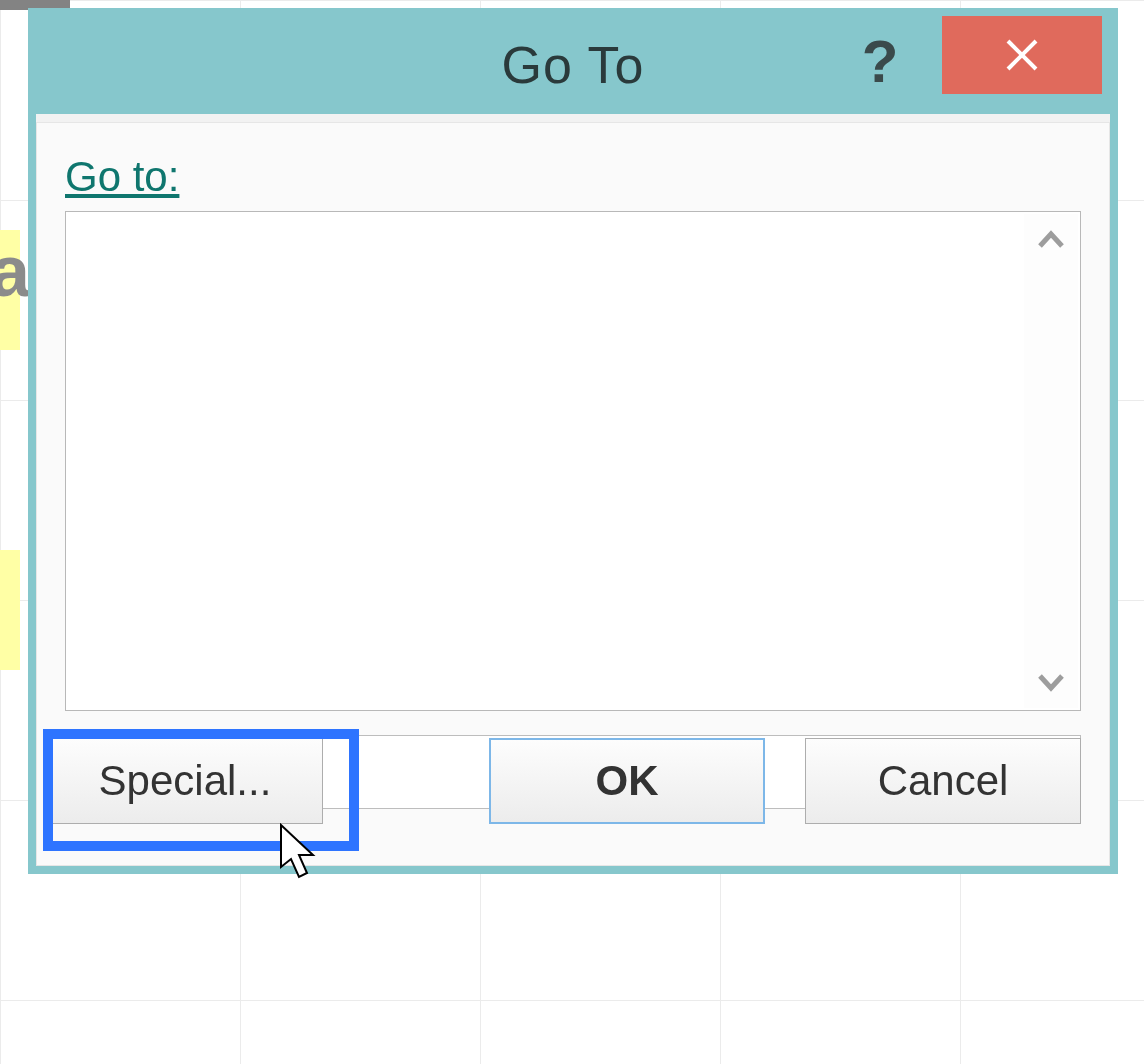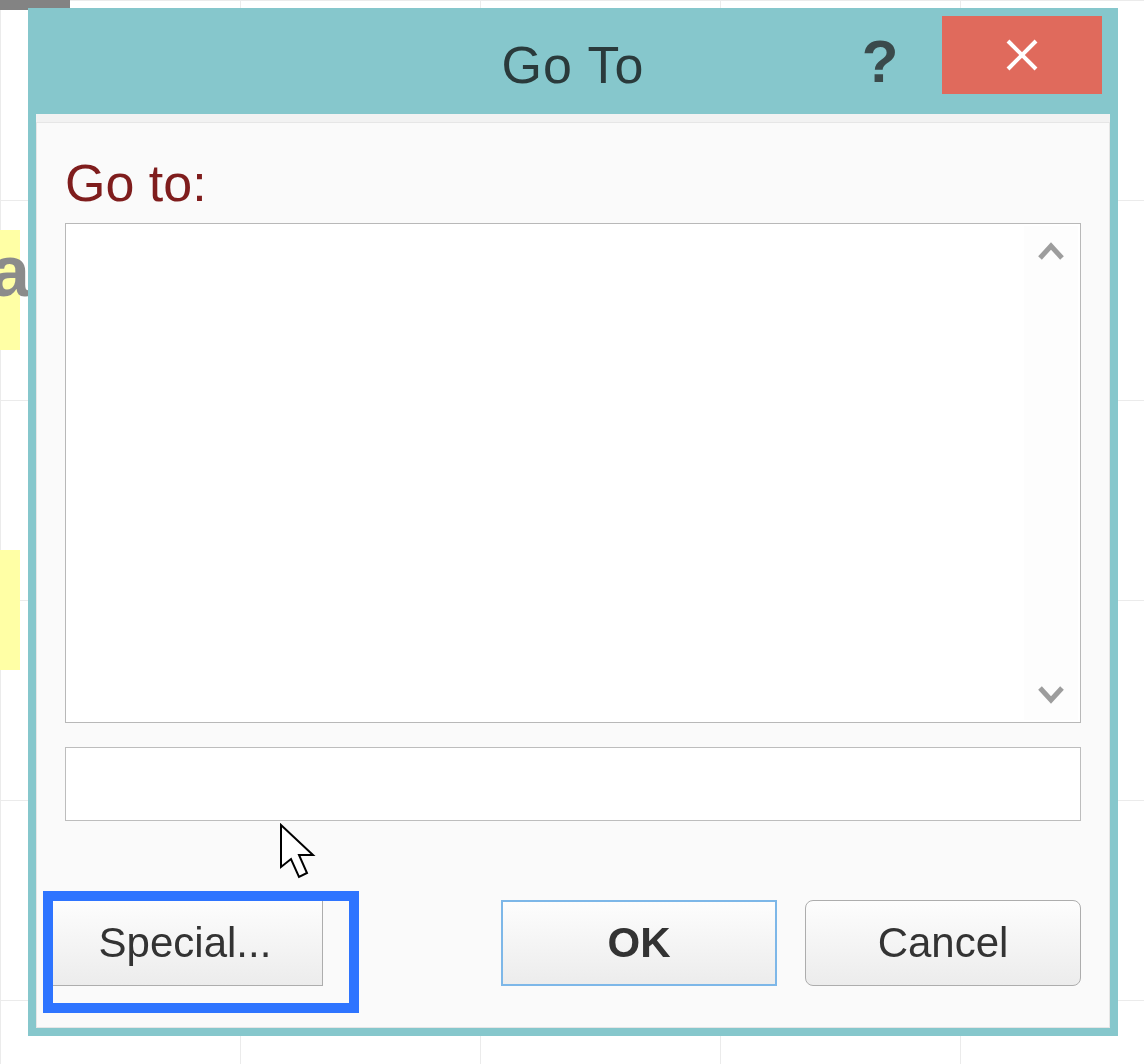--- a/index.html
+++ b/index.html
@@ -31,21 +31,21 @@
     background: #0a0a0a;
   }
   .grid-bg .letter {
     position: absolute; left: -10px; top: 230px;
     font-size: 72px; font-weight: 700; color: #1a1a1a;
   }
 
   .dialog {
     position: absolute;
     left: 28px; top: 8px;
-    width: 1090px; height: 1028px;
+    width: 1090px; height: 866px;
     border: 8px solid #86c7cc;
     background: #f2f2f2;
   }
   .titlebar {
     height: 98px;
     background: #86c7cc;
     display: flex;
     align-items: center;
     position: relative;
   }
@@ -76,23 +76,24 @@
 
   .body {
     position: absolute;
     left: 0; right: 0; top: 106px; bottom: 0;
     background: #fafafa;
     border: 1px solid #e6e6e6;
     padding: 30px 28px 0 28px;
   }
 
   .lbl {
-    font-size: 52px;
-    color: #7f1d1d;
+    font-size: 42px;
+    color: #0f766e;
     margin-bottom: 10px;
+    text-decoration: underline;
   }
   .underline-first::first-letter { text-decoration: underline; }
 
   .listwrap {
     position: relative;
     width: 100%;
     height: 500px;
     background: #ffffff;
     border: 1px solid #b8b8b8;
   }
@@ -143,21 +144,21 @@
     font-size: 42px;
     color: #333;
     display: flex; align-items: center; justify-content: center;
     cursor: pointer;
     user-select: none;
   }
   .btn.default {
     border: 2px solid #7db7e8;
     font-weight: bold;
   }
-  .btn + .btn { margin-left: 28px; border-radius: 8px; }
+  .btn + .btn { margin-left: 40px; }
 
   .highlight-box {
     position: absolute;
     border: 10px solid #2e74ff;
     pointer-events: none;
   }
   .highlight-special {
     left: 6px; bottom: 14px;
     width: 316px; height: 122px;
   }

